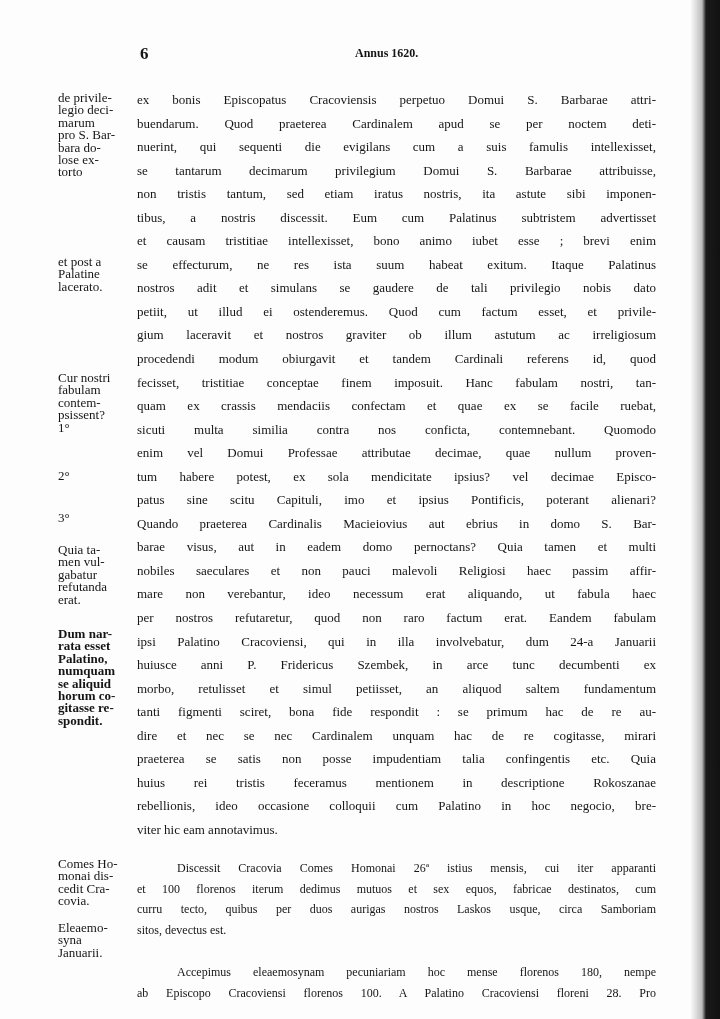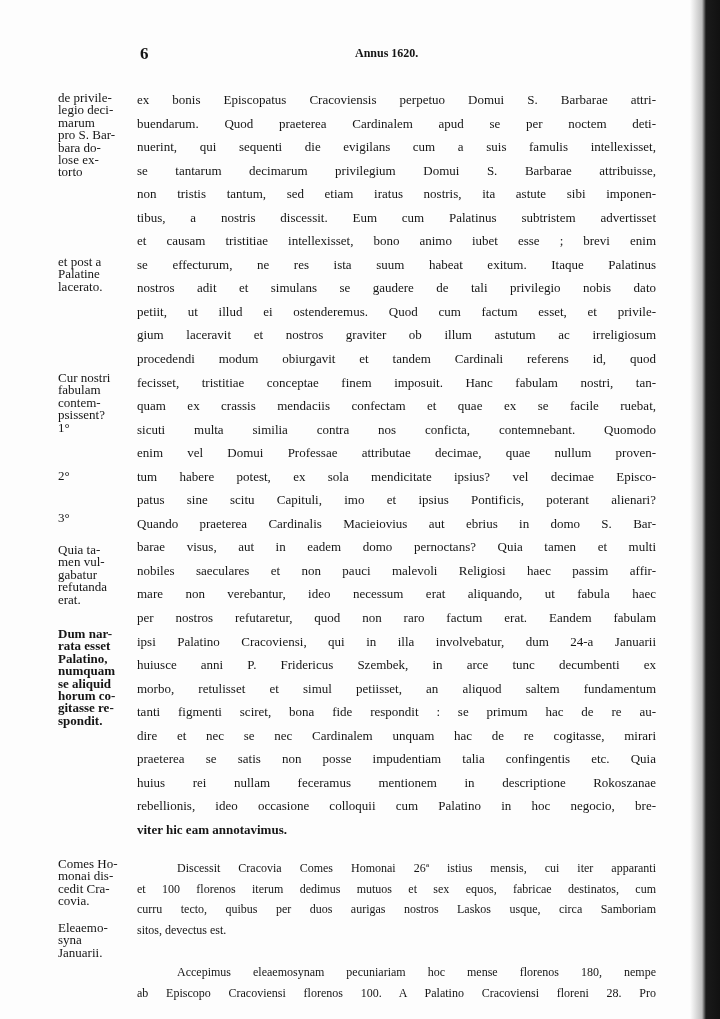--- a/index.html
+++ b/index.html
@@ -22,21 +22,21 @@
   .running-title {
     position: absolute; left: 355px; top: 2px; font-size: 12px; font-weight: bold;
   }
   .main-text {
     position: absolute; left: 137px; top: 88px; width: 519px;
     font-size: 13px; line-height: 23.55px; text-align: justify;
   }
   .main-text .line {
     display: block; white-space: nowrap; text-align-last: justify; height: 23.55px;
   }
-  .main-text .line.last { text-align-last: left; font-weight: bold; }
+  .main-text .line.last { text-align-last: left; }
   .margin-note {
     position: absolute; left: 58px; width: 76px;
     font-size: 13px; line-height: 12.4px; text-align: left;
   }
   .margin-note .nline { display: block; white-space: nowrap; }
   .small-text {
     position: absolute; left: 137px; width: 519px;
     font-size: 12px; line-height: 20.6px; text-align: right;
   }
   .small-text .line { display: block; white-space: nowrap; text-align-last: justify; height: 20.6px; }
@@ -76,21 +76,21 @@
     <span class="line">barae visus, aut in eadem domo pernoctans?  Quia tamen et multi</span>
     <span class="line">nobiles saeculares et non pauci malevoli Religiosi haec passim affir-</span>
     <span class="line">mare non verebantur, ideo necessum erat aliquando, ut fabula haec</span>
     <span class="line">per nostros refutaretur, quod non raro factum erat. Eandem fabulam</span>
     <span class="line">ipsi Palatino Cracoviensi, qui in illa involvebatur, dum 24-a Januarii</span>
     <span class="line">huiusce anni P. Fridericus Szembek, in arce tunc decumbenti ex</span>
     <span class="line">morbo, retulisset et simul petiisset, an aliquod saltem fundamentum</span>
     <span class="line">tanti figmenti sciret, bona fide respondit : se primum hac de re au-</span>
     <span class="line">dire et nec se nec Cardinalem unquam hac de re cogitasse, mirari</span>
     <span class="line">praeterea se satis non posse impudentiam talia confingentis etc. Quia</span>
-    <span class="line">huius rei nullam feceramus mentionem in descriptione Rokoszanae</span>
+    <span class="line">huius rei tristis feceramus mentionem in descriptione Rokoszanae</span>
     <span class="line">rebellionis, ideo occasione colloquii cum Palatino in hoc negocio, bre-</span>
     <span class="line last">viter hic eam annotavimus.</span>
   </div>
 
 <div id="margin-notes">
     <div class="margin-note" style="top: 92px;">
       <span class="nline">de privile-</span>
       <span class="nline">legio deci-</span>
       <span class="nline">marum</span>
       <span class="nline">pro S. Bar-</span>

